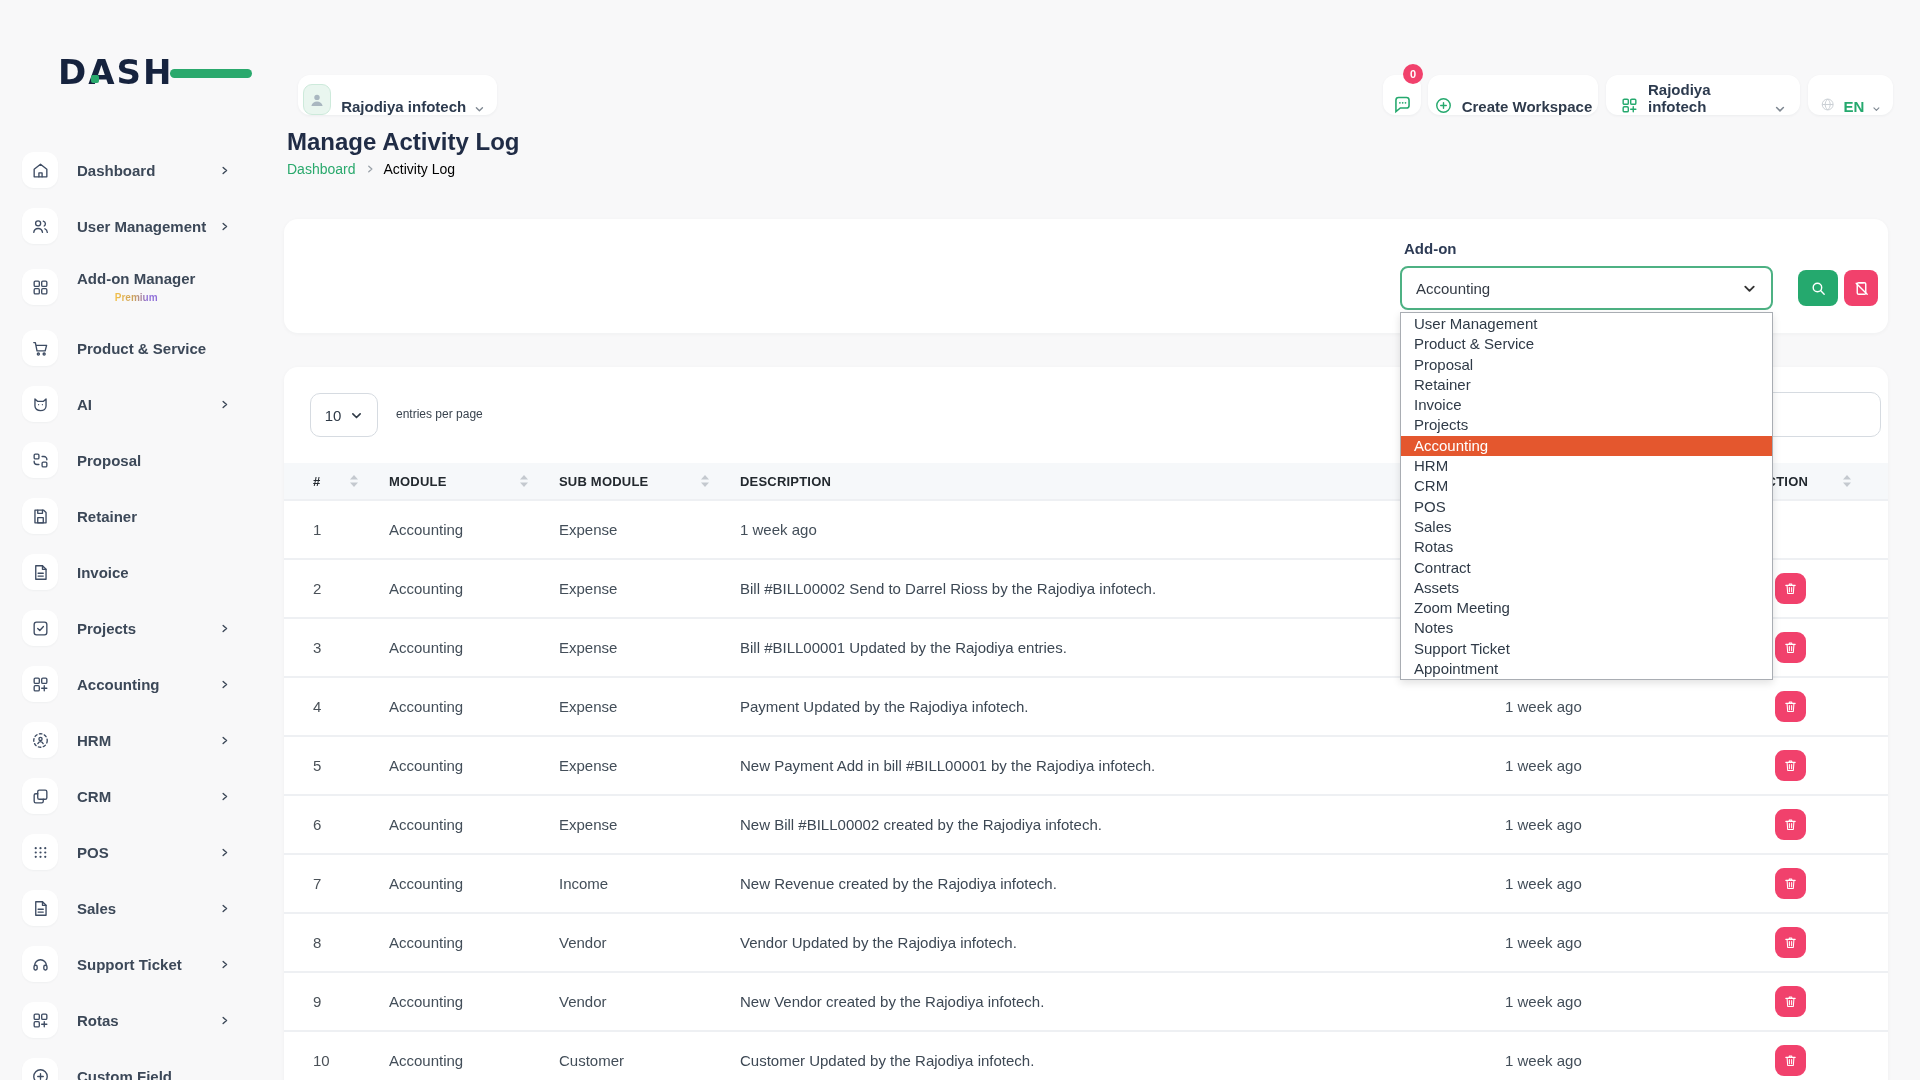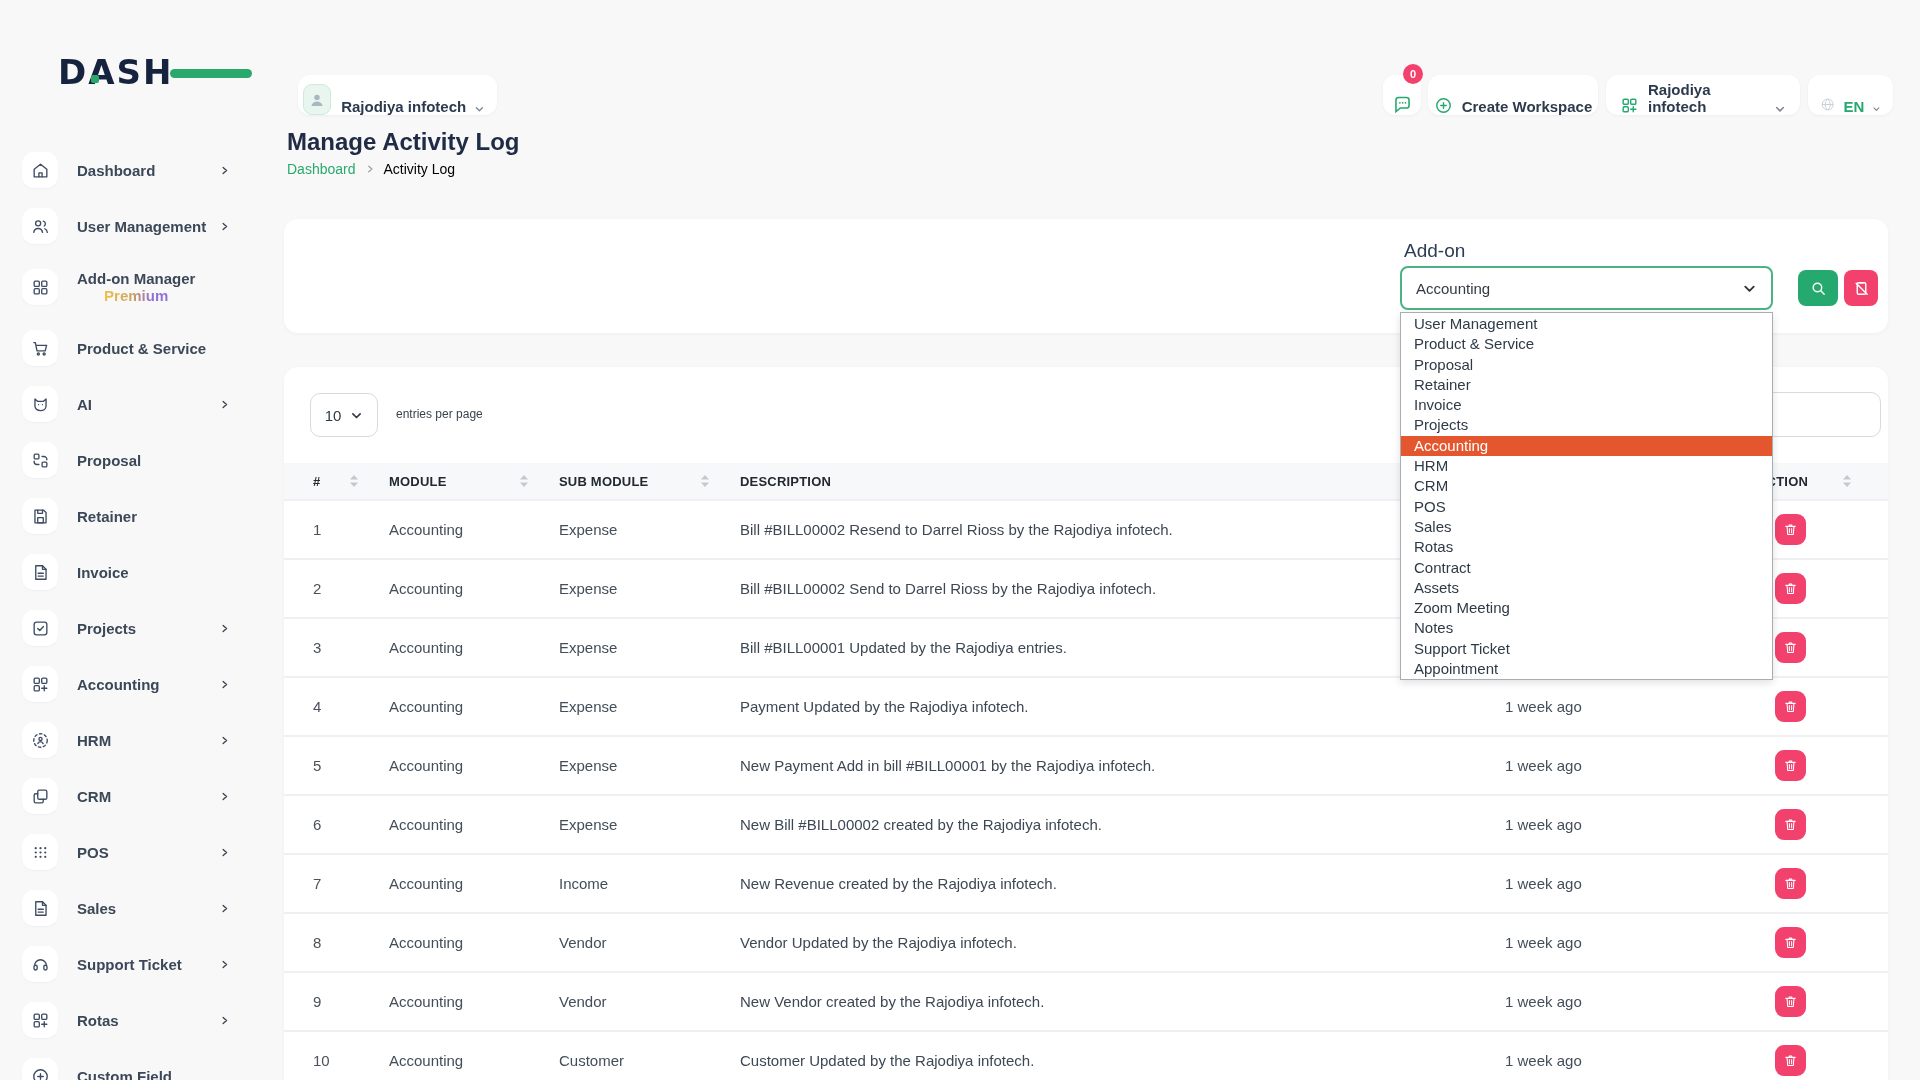--- a/index.html
+++ b/index.html
@@ -15,21 +15,21 @@
 
   
   .sidebar { position:absolute; left:0; top:142px; width:260px; }
   .nav-item { position:relative; display:flex; align-items:center; height:56px; padding-left:22px; cursor:pointer; }
   .nav-item.tall { height:66px; }
   .nav-ic { width:36px; height:36px; background:#ffffff; border-radius:12px; display:flex; align-items:center; justify-content:center; box-shadow:0 1px 2px rgba(20,40,60,.04); flex:0 0 36px; }
   .nav-ic svg { width:19px; height:19px; stroke:#3e4c63; fill:none; stroke-width:1.7; stroke-linecap:round; stroke-linejoin:round; }
   .nav-text { margin-left:19px; font-size:15px; font-weight:700; color:#3c4858; }
   .nav-col { margin-left:19px; display:inline-block; text-align:center; }
   .nav-col .nav-text { margin-left:0; display:block; }
-  .premium { font-size:15px; font-weight:700; background:linear-gradient(90deg,#f3c14b 0%,#caa05c 45%,#8f6fd8 75%); -webkit-background-clip:text; background-clip:text; color:transparent; }
+  .premium { font-size:10px; font-weight:700; background:linear-gradient(90deg,#f3c14b 0%,#caa05c 45%,#8f6fd8 75%); -webkit-background-clip:text; background-clip:text; color:transparent; }
   .nav-chev { position:absolute; right:30px; width:11px; height:11px; stroke:#3c4858; fill:none; stroke-width:2; stroke-linecap:round; stroke-linejoin:round; }
 
   
   .pill { position:absolute; top:75px; height:40px; background:#fff; border-radius:12px; display:flex; align-items:flex-end; box-shadow:0 1px 3px rgba(20,40,60,.05); cursor:pointer; }
   .ws-pill { left:298px; width:199px; padding:0 12px 0 5px; }
   .avatar { width:31px; height:31px; border-radius:9px; background:#e9f6ef; border:1px solid #cdeadb; display:flex; align-items:center; justify-content:center; }
   .avatar svg { width:18px; height:18px; fill:#a9b7c0; }
   .pill-label { font-size:15px; font-weight:700; color:#2c3a4e; margin:0 8px 0 10px; white-space:nowrap; }
   .chev-dn { width:12px; height:12px; stroke:#7e8791; fill:none; stroke-width:2; stroke-linecap:round; stroke-linejoin:round; }
   .chat-card { left:1383px; width:38px; justify-content:center; }
@@ -49,21 +49,21 @@
   
   .page-title { position:absolute; left:287px; top:128px; font-size:24px; font-weight:700; color:#202c46; }
   .breadcrumb { position:absolute; left:287px; top:161px; display:flex; align-items:center; gap:9px; font-size:14px; }
   .bc-link { color:#2aa96d; cursor:pointer; }
   .bc-sep { width:10px; height:10px; stroke:#9aa1a8; fill:none; stroke-width:2; stroke-linecap:round; stroke-linejoin:round; }
   .bc-cur { color:#000000; }
 
   
   .card { position:absolute; background:#fff; border-radius:14px; box-shadow:0 1px 4px rgba(20,40,60,.04); }
   .filter-card { left:284px; top:219px; width:1604px; height:114px; }
-  .addon-label { position:absolute; left:1120px; top:21px; font-size:19px; font-weight:400; color:#2d3b55; }
+  .addon-label { position:absolute; left:1120px; top:21px; font-size:15px; font-weight:700; color:#2d3b55; }
   .addon-select { position:absolute; left:1116px; top:47px; width:373px; height:44px; border:2px solid #4db183; border-radius:8px; background:#fff; display:flex; align-items:center; padding:0 14px; cursor:pointer; }
   .addon-select .sel-val { font-size:15px; color:#333a44; flex:1; }
   .addon-select svg { width:15px; height:15px; stroke:#333; fill:none; stroke-width:2; stroke-linecap:round; stroke-linejoin:round; }
   .btn { position:absolute; top:51px; height:36px; border:none; border-radius:8px; display:flex; align-items:center; justify-content:center; cursor:pointer; }
   .btn-search { left:1514px; width:40px; background:#25a96e; }
   .btn-reset { left:1560px; width:34px; background:#f1416c; }
   .btn svg { width:17px; height:17px; stroke:#fff; fill:none; stroke-width:2; stroke-linecap:round; stroke-linejoin:round; }
 
   .table-card { left:284px; top:367px; width:1604px; height:790px; }
   .pagesize { position:absolute; left:26px; top:26px; width:68px; height:44px; border:1.5px solid #d6dbe1; border-radius:10px; display:flex; align-items:center; justify-content:center; gap:9px; cursor:pointer; background:#fff; }
@@ -460,21 +460,20 @@
             <path d="M5 13 1 8.5H9Z" fill="#c4c9cf"></path>
           </svg>
         </div>
     </div>
 
     <div class="tbody">
       <div class="tr grid-row">
         <div class="td num">1</div>
         <div class="td">Accounting</div>
         <div class="td">Expense</div>
-        <div class="td desc">Bill #BILL00002 Resend to Darrel Rioss by the Rajodiya infotech.</div>
         <div class="td">1 week ago</div>
         <div class="td">
             <button class="del-btn">
               <svg viewBox="0 0 24 24">
                 <path d="M4.5 7h15M10 7V4.8h4V7M6.5 7l1 13h9l1-13"></path>
                 <path d="M10.2 10.5v6.5M13.8 10.5v6.5"></path>
               </svg>
             </button>
           </div>
       </div>

